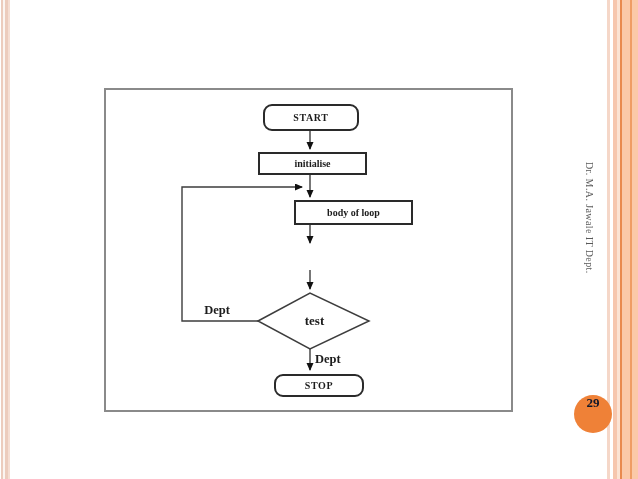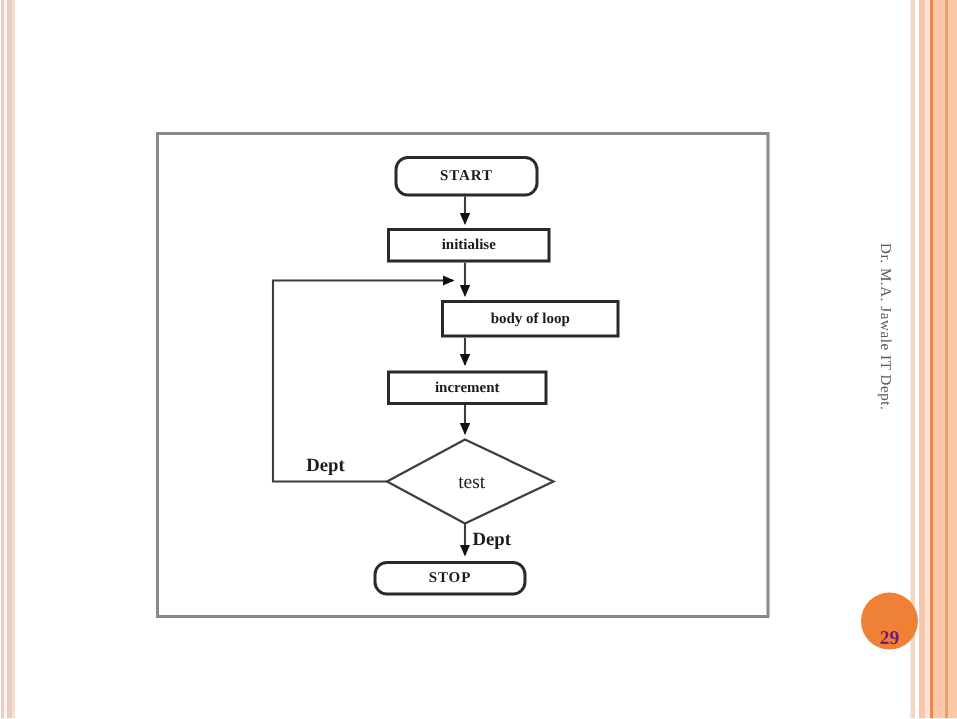--- a/index.html
+++ b/index.html
@@ -39,47 +39,47 @@
     position:absolute;left:584px;top:162px;height:150px;
     writing-mode:vertical-rl;
     font-size:10px;letter-spacing:0.4px;color:#595959;
     white-space:nowrap;
   }
 
   
   .page-badge{
     position:absolute;left:574px;top:395px;width:38px;height:38px;
     border-radius:50%;background:#ef8137;
-    display:flex;align-items:flex-end;justify-content:center;
-    color:#701a75;font-size:13px;font-weight:bold;z-index:3;
+    display:flex;align-items:flex-start;justify-content:center;
+    color:#0f172a;font-size:13px;font-weight:bold;z-index:3;
   }
 
   
   .chart-frame{
     position:absolute;left:104px;top:88px;width:409px;height:324px;
     border:2px solid #8a8a8a;box-sizing:border-box;background:#ffffff;
   }
   .chart-frame svg{position:absolute;left:0;top:0;}
 
   .node{
     position:absolute;box-sizing:border-box;
     display:flex;align-items:center;justify-content:center;
     border:2px solid #2a2a2a;background:#ffffff;
     font-weight:bold;font-size:10px;color:#1c1c1c;z-index:2;
   }
   .node.terminal{border-radius:9px;font-size:10px;letter-spacing:0.6px;}
   .n-start{left:157px;top:14px;width:96px;height:27px;}
   .n-init{left:152px;top:62px;width:109px;height:23px;}
   .n-body{left:152px;top:110px;width:119px;height:25px;margin-left:36px;}
   .n-incr{left:152px;top:157px;width:107px;height:23px;}
-  .n-stop{left:143px;top:284px;width:102px;height:23px;}
+  .n-stop{left:168px;top:284px;width:90px;height:23px;}
   .n-test{
     position:absolute;left:152px;top:203px;width:113px;height:56px;
     display:flex;align-items:center;justify-content:center;
-    font-weight:normal;font-size:13px;color:#1c1c1c;z-index:2;
+    font-weight:bold;font-size:13px;color:#1c1c1c;z-index:2;
   }
   .branch-label{
     position:absolute;font-weight:bold;font-size:12.5px;color:#1c1c1c;z-index:2;
   }
   .lbl-true{left:88px;top:213px;width:46px;text-align:center;}
   .lbl-false{left:209px;top:262px;width:46px;text-align:left;}
 </style>
 </head>
 <body>
 
@@ -114,21 +114,20 @@
       <line x1="204" y1="180" x2="204" y2="199" stroke="#3d3d3d" stroke-width="1.4" marker-end="url(#arrow)"></line>
 
       <line x1="204" y1="259" x2="204" y2="280" stroke="#3d3d3d" stroke-width="1.4" marker-end="url(#arrow)"></line>
 
       <polygon points="152,231 204,203 263,231 204,259" fill="#ffffff" stroke="#3d3d3d" stroke-width="1.5"></polygon>
     </svg>
 
     <div class="node terminal n-start">START</div>
     <div class="node n-init">initialise</div>
     <div class="node n-body">body of loop</div>
-    <div class="node n-incr">increment</div>
     <div class="n-test">test</div>
     <div class="node terminal n-stop">STOP</div>
 
     <div class="branch-label lbl-true">Dept</div>
     <div class="branch-label lbl-false">Dept</div>
   </div>
 
 </div>
 
 </body></html>

